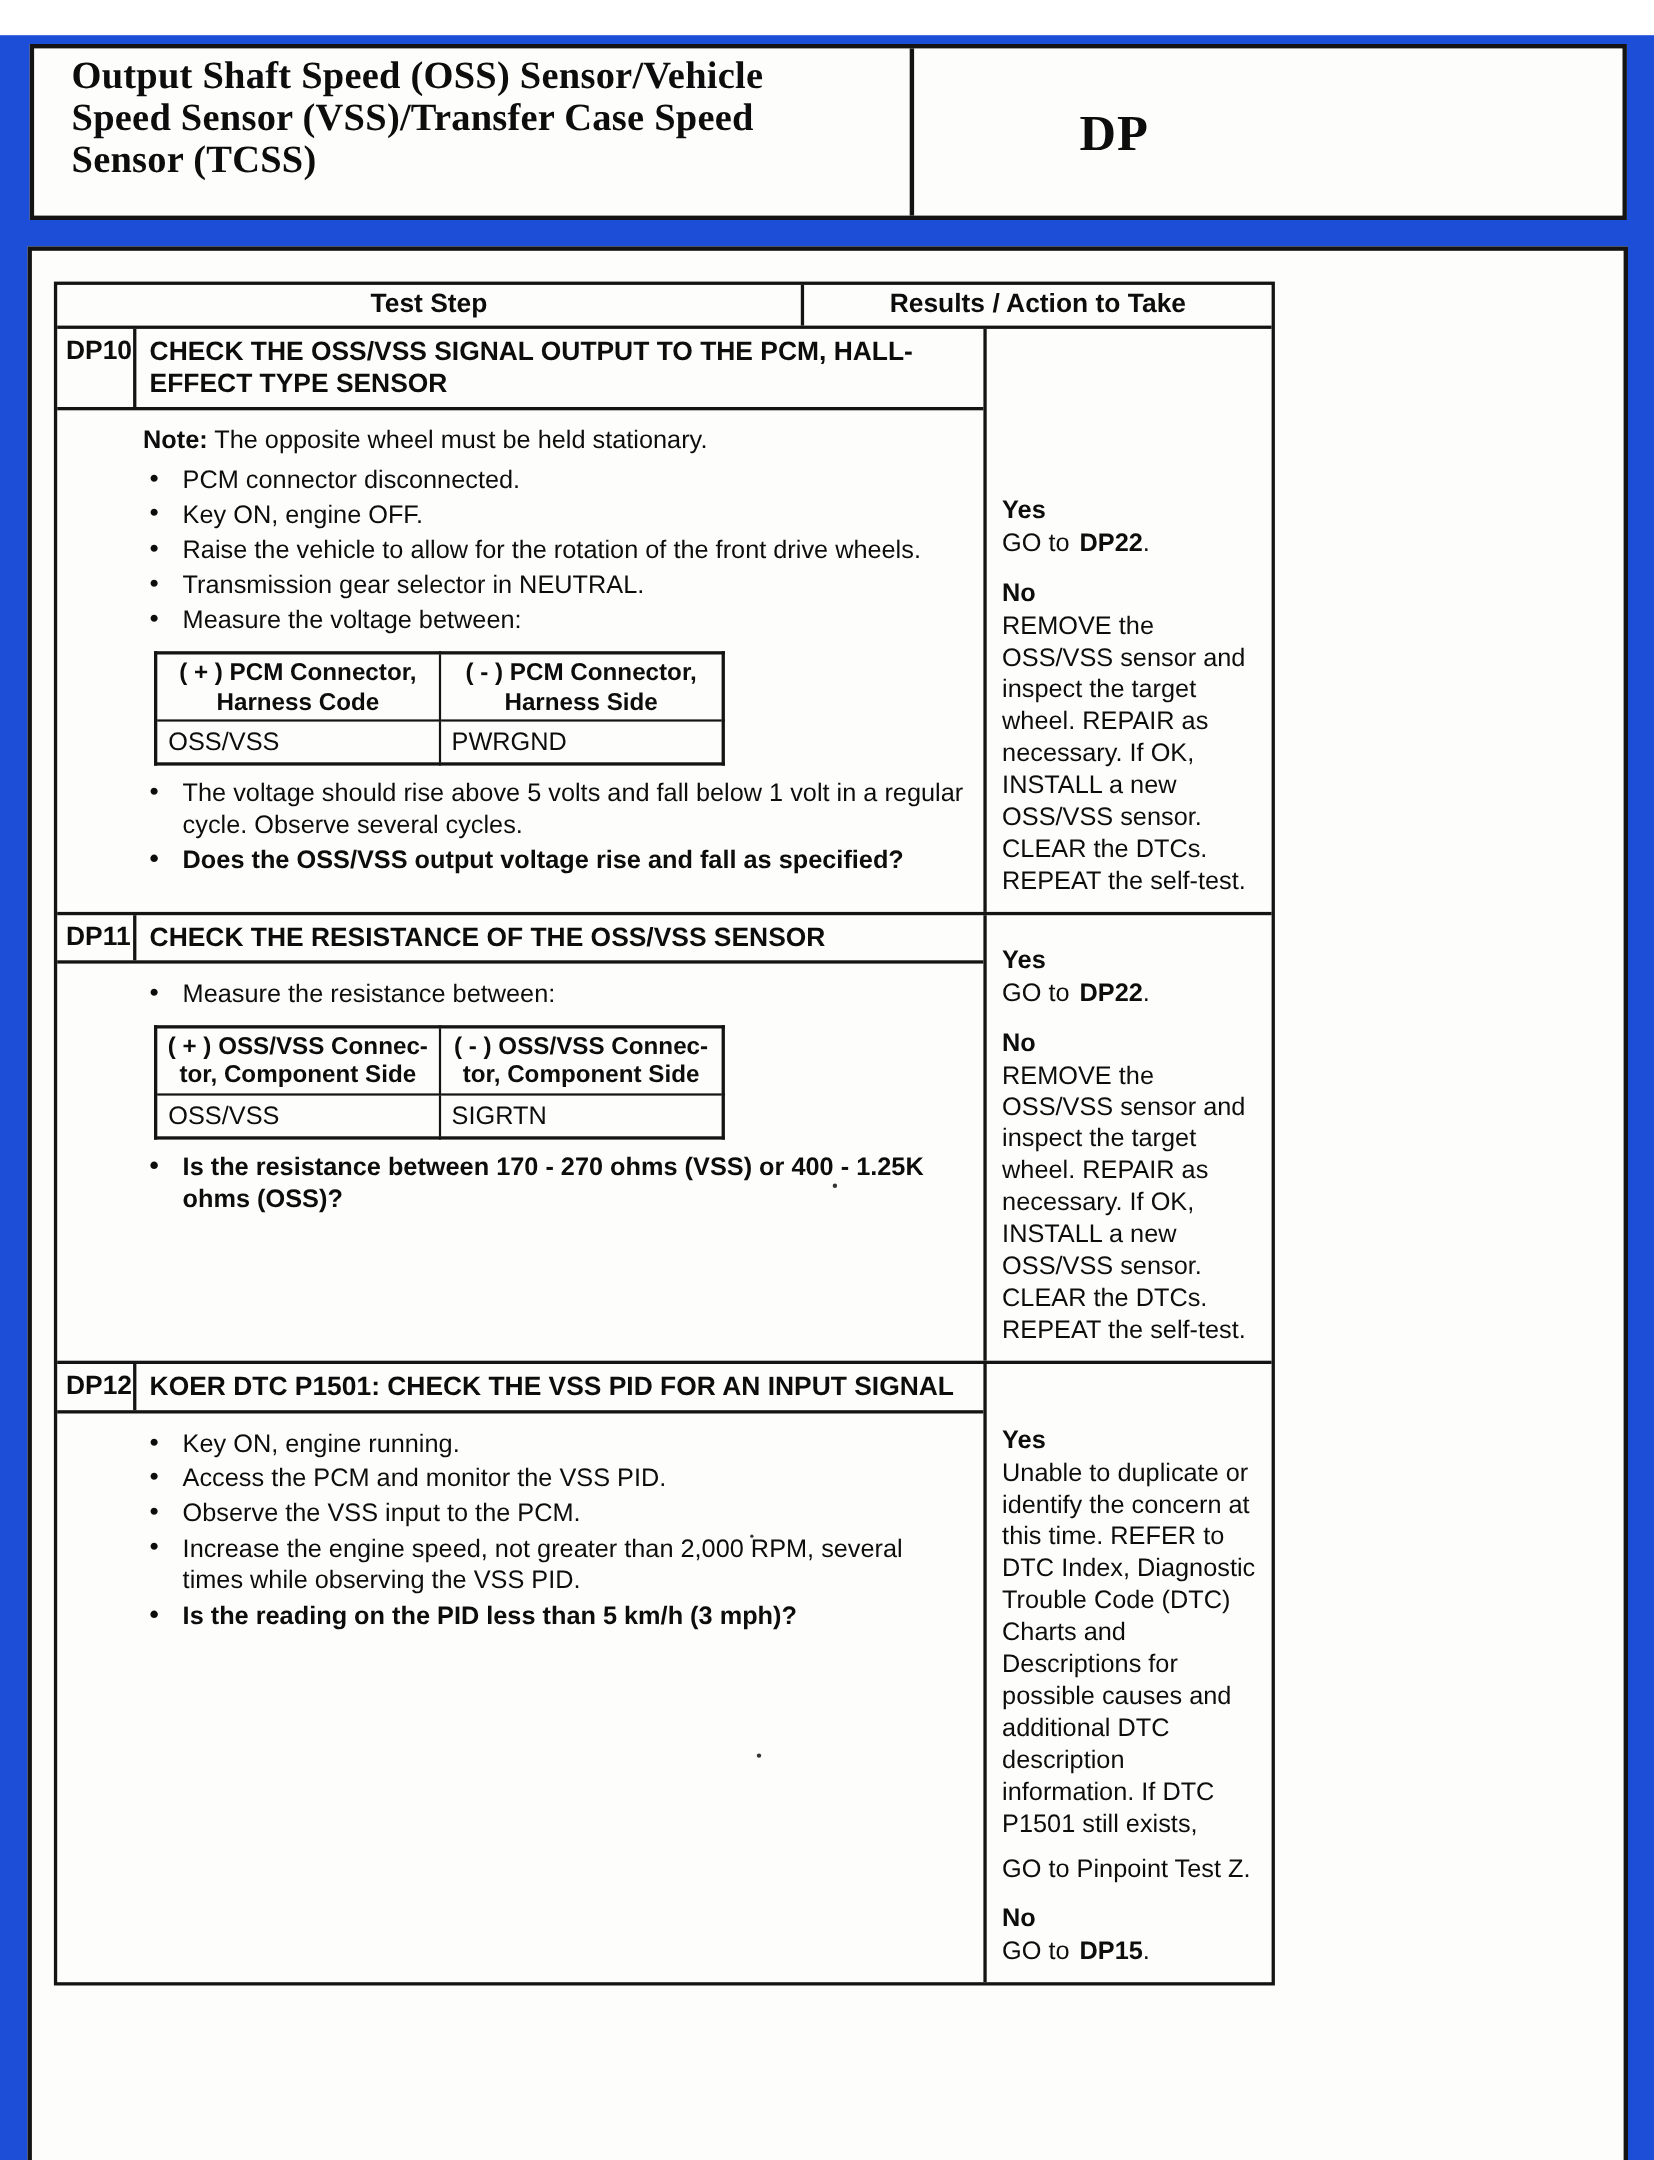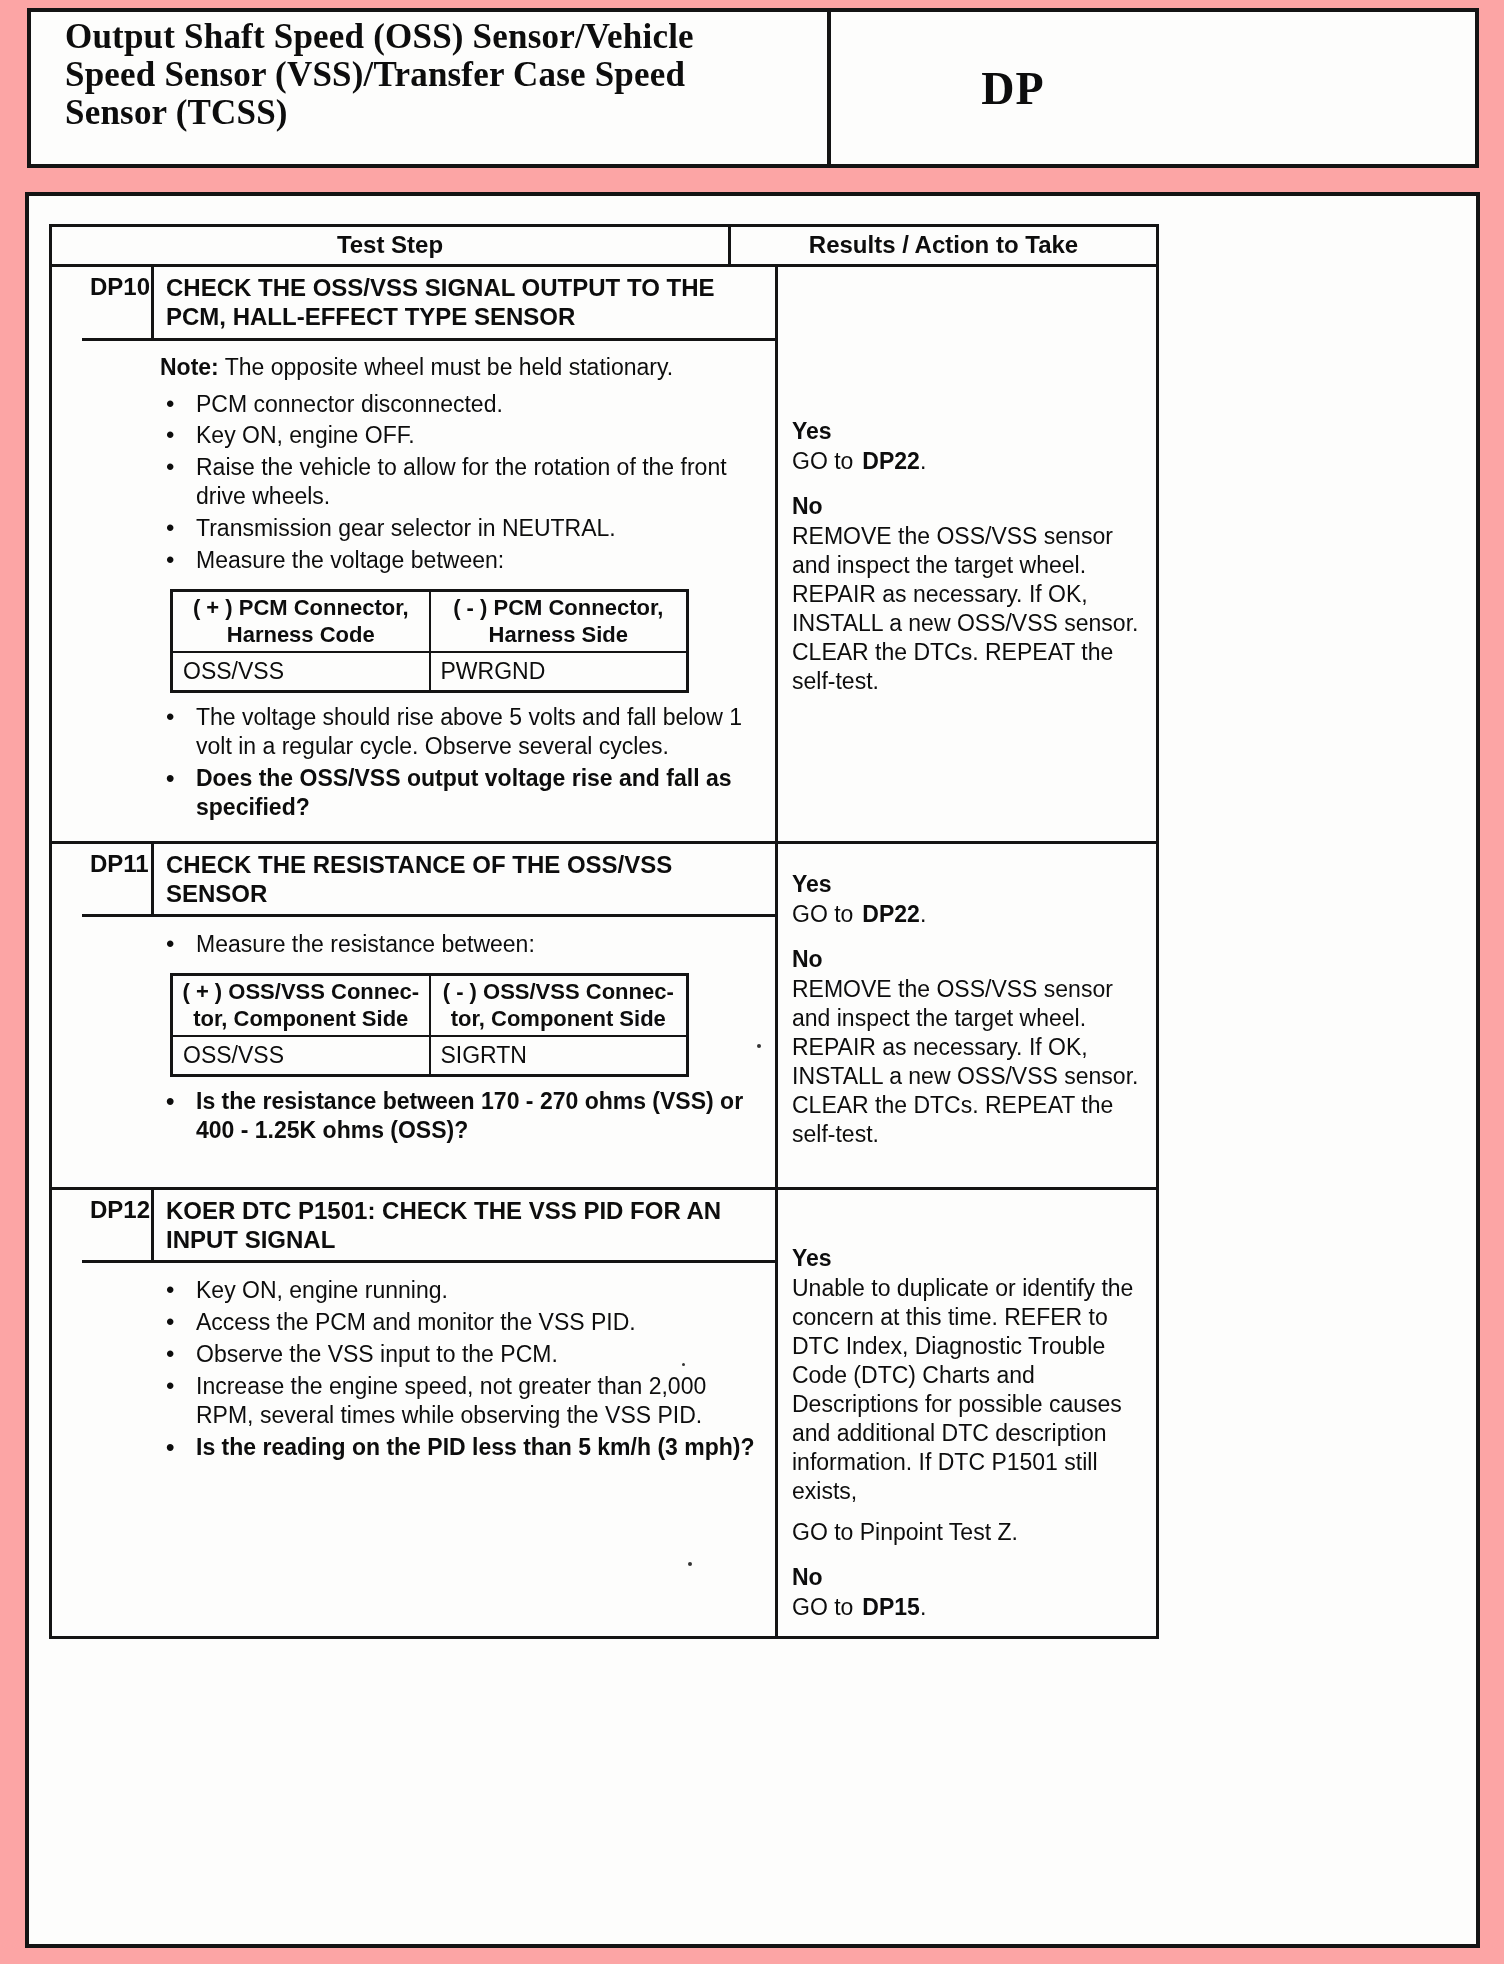--- a/index.html
+++ b/index.html
@@ -2,21 +2,21 @@
 <html><head>
 <meta charset="utf-8">
 <style>
   * { margin:0; padding:0; box-sizing:border-box; }
   html,body { background:#ffffff; }
   body {
     width:1504px; height:1964px; position:relative;
     font-family:"Liberation Sans","DejaVu Sans",sans-serif;
     color:#0d0d0d;
   }
-  .page { position:absolute; inset:0; background:#fca5a5; }
+  .page { position:absolute; inset:0; background:#1d4ed8;margin-top:32px; }
 
   
   .header-box {
     position:absolute; left:27px; top:8px; width:1452px; height:160px;
     border:4px solid #141414; display:flex; background:#fdfdfc;
   }
   .header-title-cell { width:796px; padding:6px 10px 0 34px; }
   .header-title-text {
     width:650px;
     font-family:"Liberation Serif","DejaVu Serif",serif;
@@ -43,21 +43,21 @@
     margin:28px 0 0 20px; width:1110px;
     border:3px solid #141414; background:#fdfdfc;
   }
   .thead { display:flex; border-bottom:3px solid #141414; }
   .th { font-weight:bold; font-size:24px; text-align:center; padding:4px 0 5px; }
   .th-left { width:676px; }
   .th-right { flex:1; border-left:3px solid #141414; }
 
   .step-row { display:flex; border-bottom:3px solid #141414; }
   .step-row:last-child { border-bottom:none; }
-  .step-left { width:723px; display:flex; flex-direction:column;padding-left:30px; }
+  .step-left { width:842px; display:flex; flex-direction:column; }
 
   .title-band { display:flex; border-bottom:3px solid #141414; }
   .step-id {
     width:72px; border-right:3px solid #141414;
     font-weight:bold; font-size:24px; padding:6px 4px 6px 8px;
   }
   .step-title {
     flex:1; font-weight:bold; font-size:24px; line-height:1.22;
     padding:6px 10px 6px 12px;
   }

